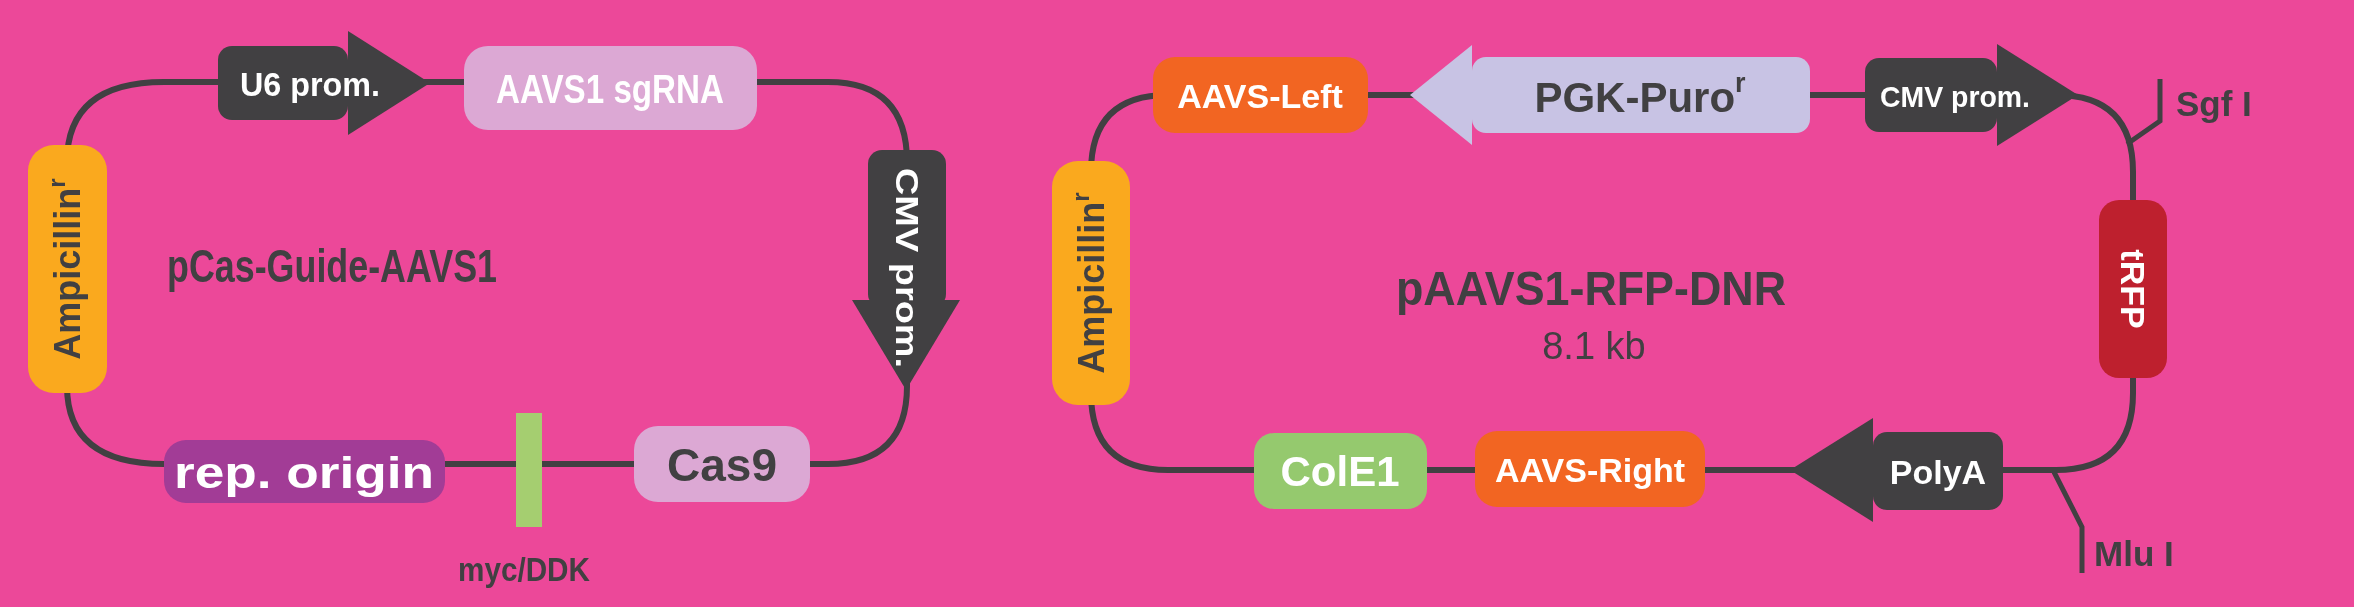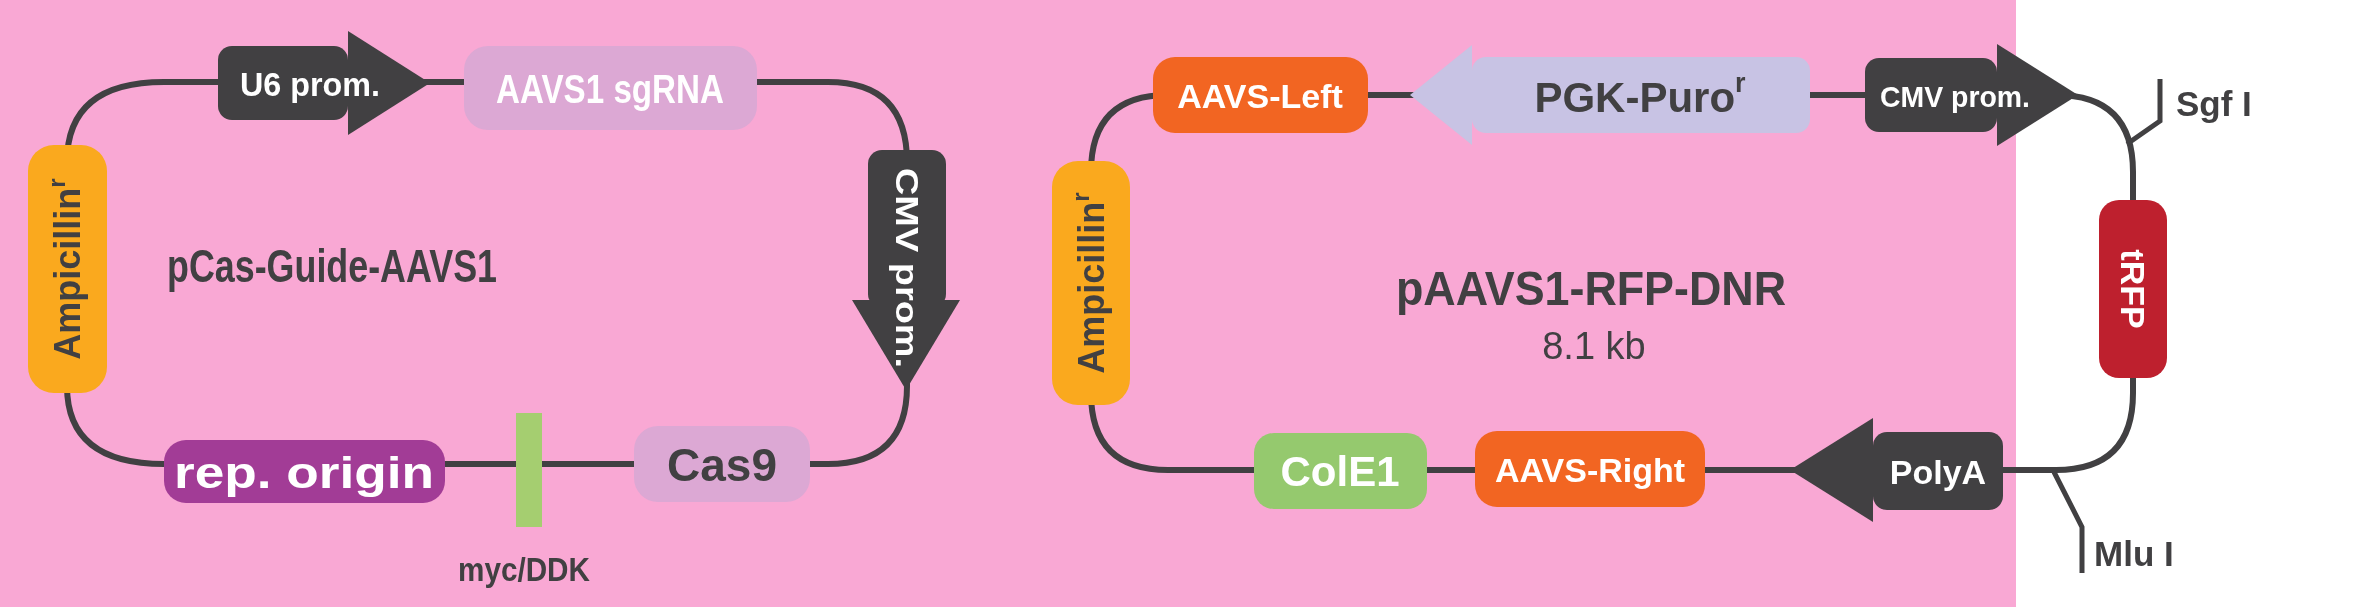--- a/index.html
+++ b/index.html
@@ -1,16 +1,16 @@
 <!DOCTYPE html>
 <html><head>
 <meta charset="utf-8">
 <style>
   html, body { margin: 0; padding: 0; background: #ffffff; }
-  .figure-wrap { width: 2016px; height: 607px; background: #f9a8d4; position: relative; }
+  .figure-wrap { width: 2354px; height: 607px; background: #ec4899; position: relative; }
   svg { display: block; }
   svg text {
     font-family: "Liberation Sans", "DejaVu Sans", sans-serif;
     font-weight: 700;
   }
   .tw { fill: #ffffff; }
   .td { fill: #414042; }
   .regular { font-weight: 400; }
 </style>
 </head>

